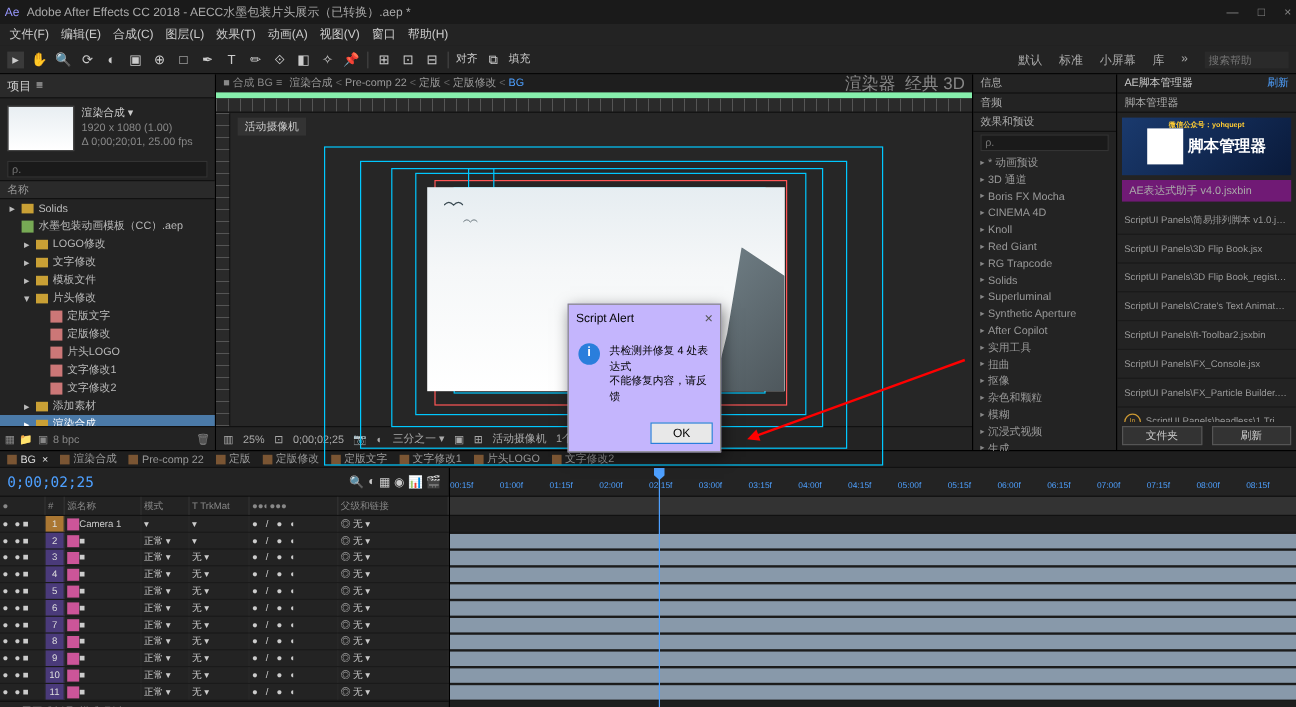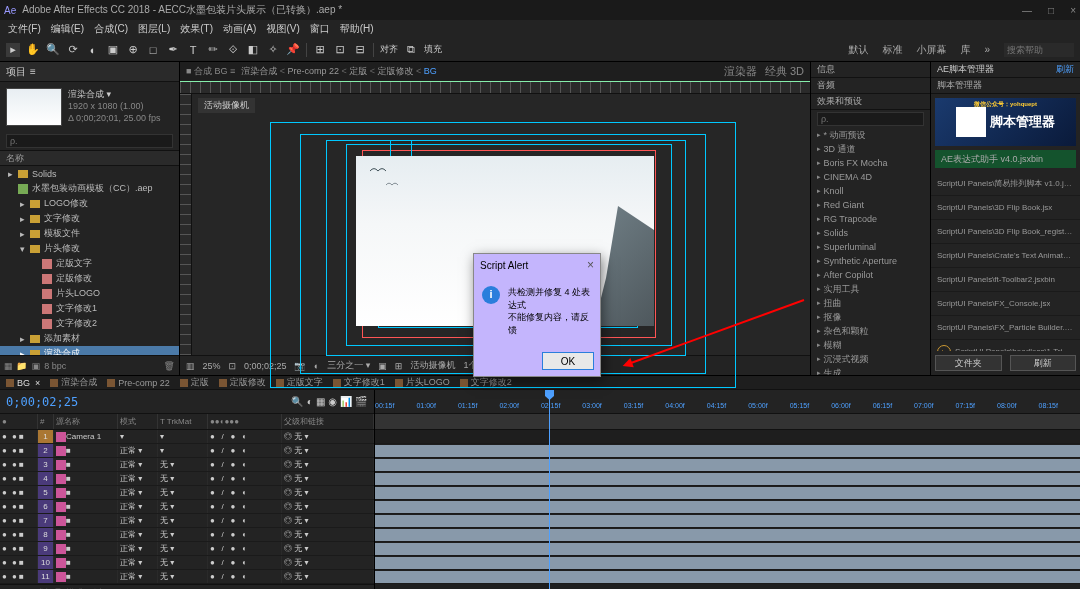--- a/index.html
+++ b/index.html
@@ -30,24 +30,24 @@
 .proj-tree { flex: 1; overflow: auto; font-size: 9px; }
 .proj-tree .item { display: flex; align-items: center; height: 15px; padding-left: 8px; color: #bbb; }
 .proj-tree .item.sel { background: #4b7aa8; color: #fff; }
 .proj-tree .folder-ico { width: 10px; height: 8px; background: #c9a035; margin-right: 4px; }
 .proj-tree .file-ico { width: 10px; height: 10px; background: #7a5; margin-right: 4px; }
 .proj-tree .comp-ico { width: 10px; height: 10px; background: #c77; margin-right: 4px; }
 .proj-tree .indent { display: inline-block; }
 .proj-footer { height: 20px; background: #232323; border-top: 1px solid #111; display: flex; align-items: center; padding: 0 4px; gap: 4px; font-size: 9px; color: #888; }
 
 .center-panel { flex: 1; background: #1e1e1e; display: flex; flex-direction: column; }
-.viewer-tabs { height: 20px; display: flex; align-items: center; padding: 0 6px; gap: 6px; font-size: 9px; color: #888; border-bottom: 1px solid #86efac; }
+.viewer-tabs { height: 20px; display: flex; align-items: center; padding: 0 6px; gap: 6px; font-size: 9px; color: #888; border-bottom: 5px solid #86efac; }
 .viewer-tabs .crumb { color: #999; }
 .viewer-tabs .crumb.active { color: #4ea0ff; }
-.viewer-right { margin-left: auto; display: flex; gap: 8px; font-size: 11px; }
+.viewer-right { margin-left: auto; display: flex; gap: 8px; font-size: 14px; }
 .ruler-h { height: 12px; background: #2a2a2a; border-bottom: 1px solid #111; position: relative; overflow: hidden; }
 .ruler-h::before { content: ""; position: absolute; inset: 0; background: repeating-linear-gradient(90deg,#555 0,#555 1px,transparent 1px,transparent 10px); }
 .viewer-body { flex: 1; display: flex; }
 .ruler-v { width: 12px; background: #2a2a2a; border-right: 1px solid #111; position: relative; }
 .ruler-v::before { content: ""; position: absolute; inset: 0; background: repeating-linear-gradient(0deg,#555 0,#555 1px,transparent 1px,transparent 10px); }
 .canvas-area { flex: 1; background: #262626; position: relative; display: flex; align-items: center; justify-content: center; }
 .camera-label { position: absolute; top: 4px; left: 6px; background: #333; padding: 1px 6px; font-size: 9px; color: #ccc; }
 .wireframes { position: absolute; top: 28px; left: 78px; width: 468px; height: 268px; }
 .wf { position: absolute; border: 1px solid #00c8ff; }
 .wf.red { border-color: #ff5555; }
@@ -63,21 +63,21 @@
 .rp-tab { height: 16px; padding: 0 6px; display: flex; align-items: center; color: #aaa; border-bottom: 1px solid #111; }
 .rp-list { flex: 1; overflow: auto; }
 .rp-list .cat { height: 14px; display: flex; align-items: center; padding-left: 6px; color: #999; }
 .rp-list .cat::before { content: "▸"; margin-right: 3px; font-size: 7px; color: #888; }
 
 .script-panel { width: 150px; background: #232323; border-left: 1px solid #000; display: flex; flex-direction: column; font-size: 9px; }
 .sp-header { height: 16px; padding: 0 6px; display: flex; align-items: center; justify-content: space-between; border-bottom: 1px solid #111; }
 .sp-banner { height: 48px; margin: 4px; background: linear-gradient(135deg,#1a3a6e,#0a1a3a); display: flex; align-items: center; justify-content: center; color: #fff; font-size: 13px; font-weight: bold; position: relative; }
 .sp-banner .qr { width: 30px; height: 30px; background: #fff; margin-right: 4px; }
 .sp-banner .sub { position: absolute; top: 2px; font-size: 6px; color: #fc3; }
-.sp-mode { height: 18px; margin: 0 4px 4px; background: #14532d; display: flex; align-items: center; padding: 0 6px; color: #aaa; cursor: pointer; }
+.sp-mode { height: 18px; margin: 0 4px 4px; background: #701a75; display: flex; align-items: center; padding: 0 6px; color: #aaa; cursor: pointer; }
 .sp-list { flex: 1; overflow: auto; }
 .sp-item { height: 24px; display: flex; align-items: center; padding: 0 6px; border-bottom: 1px solid #1a1a1a; color: #999; font-size: 8px; }
 .sp-item .sico { width: 14px; height: 14px; border: 1px solid #cc9933; border-radius: 50%; margin-right: 4px; flex-shrink: 0; display: flex; align-items: center; justify-content: center; font-size: 6px; color: #cc9933; }
 .sp-footer { height: 24px; display: flex; gap: 8px; padding: 4px; }
 .sp-btn { flex: 1; background: #333; border: 1px solid #555; color: #ccc; display: flex; align-items: center; justify-content: center; font-size: 9px; }
 
 .timeline { height: 214px; background: #1e1e1e; border-top: 1px solid #000; display: flex; flex-direction: column; }
 .tl-tabs { height: 20px; display: flex; align-items: center; padding: 0 6px; gap: 10px; font-size: 9px; border-bottom: 1px solid #111; }
 .tl-tabs .ttab { display: flex; align-items: center; gap: 3px; color: #999; }
 .tl-tabs .ttab::before { content: ""; width: 8px; height: 8px; background: #7a5533; }

